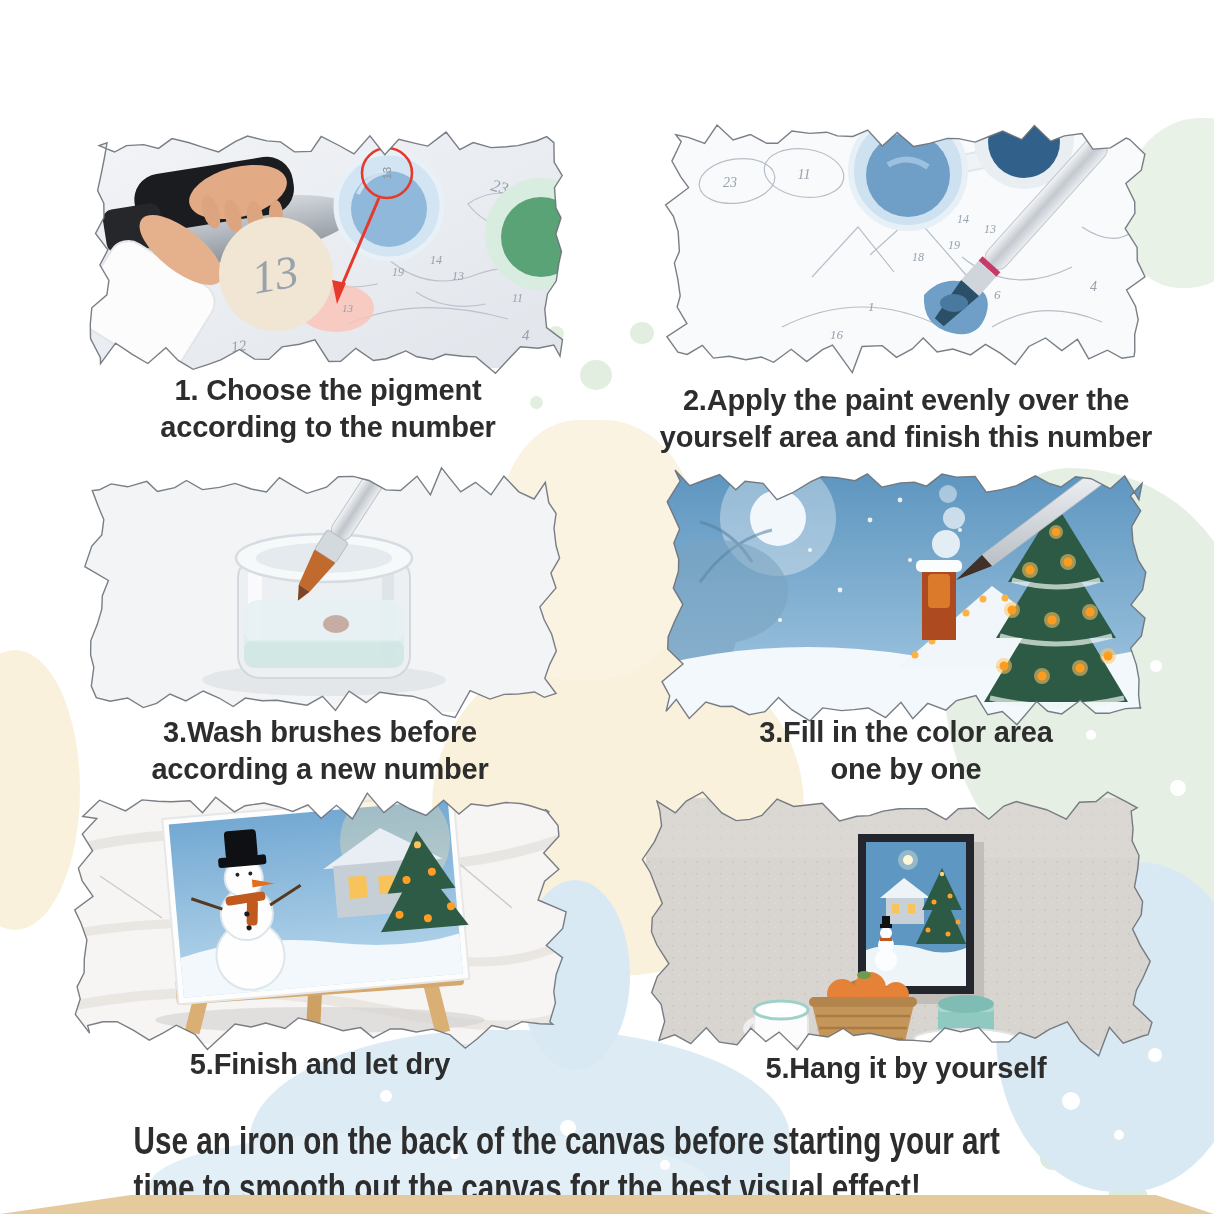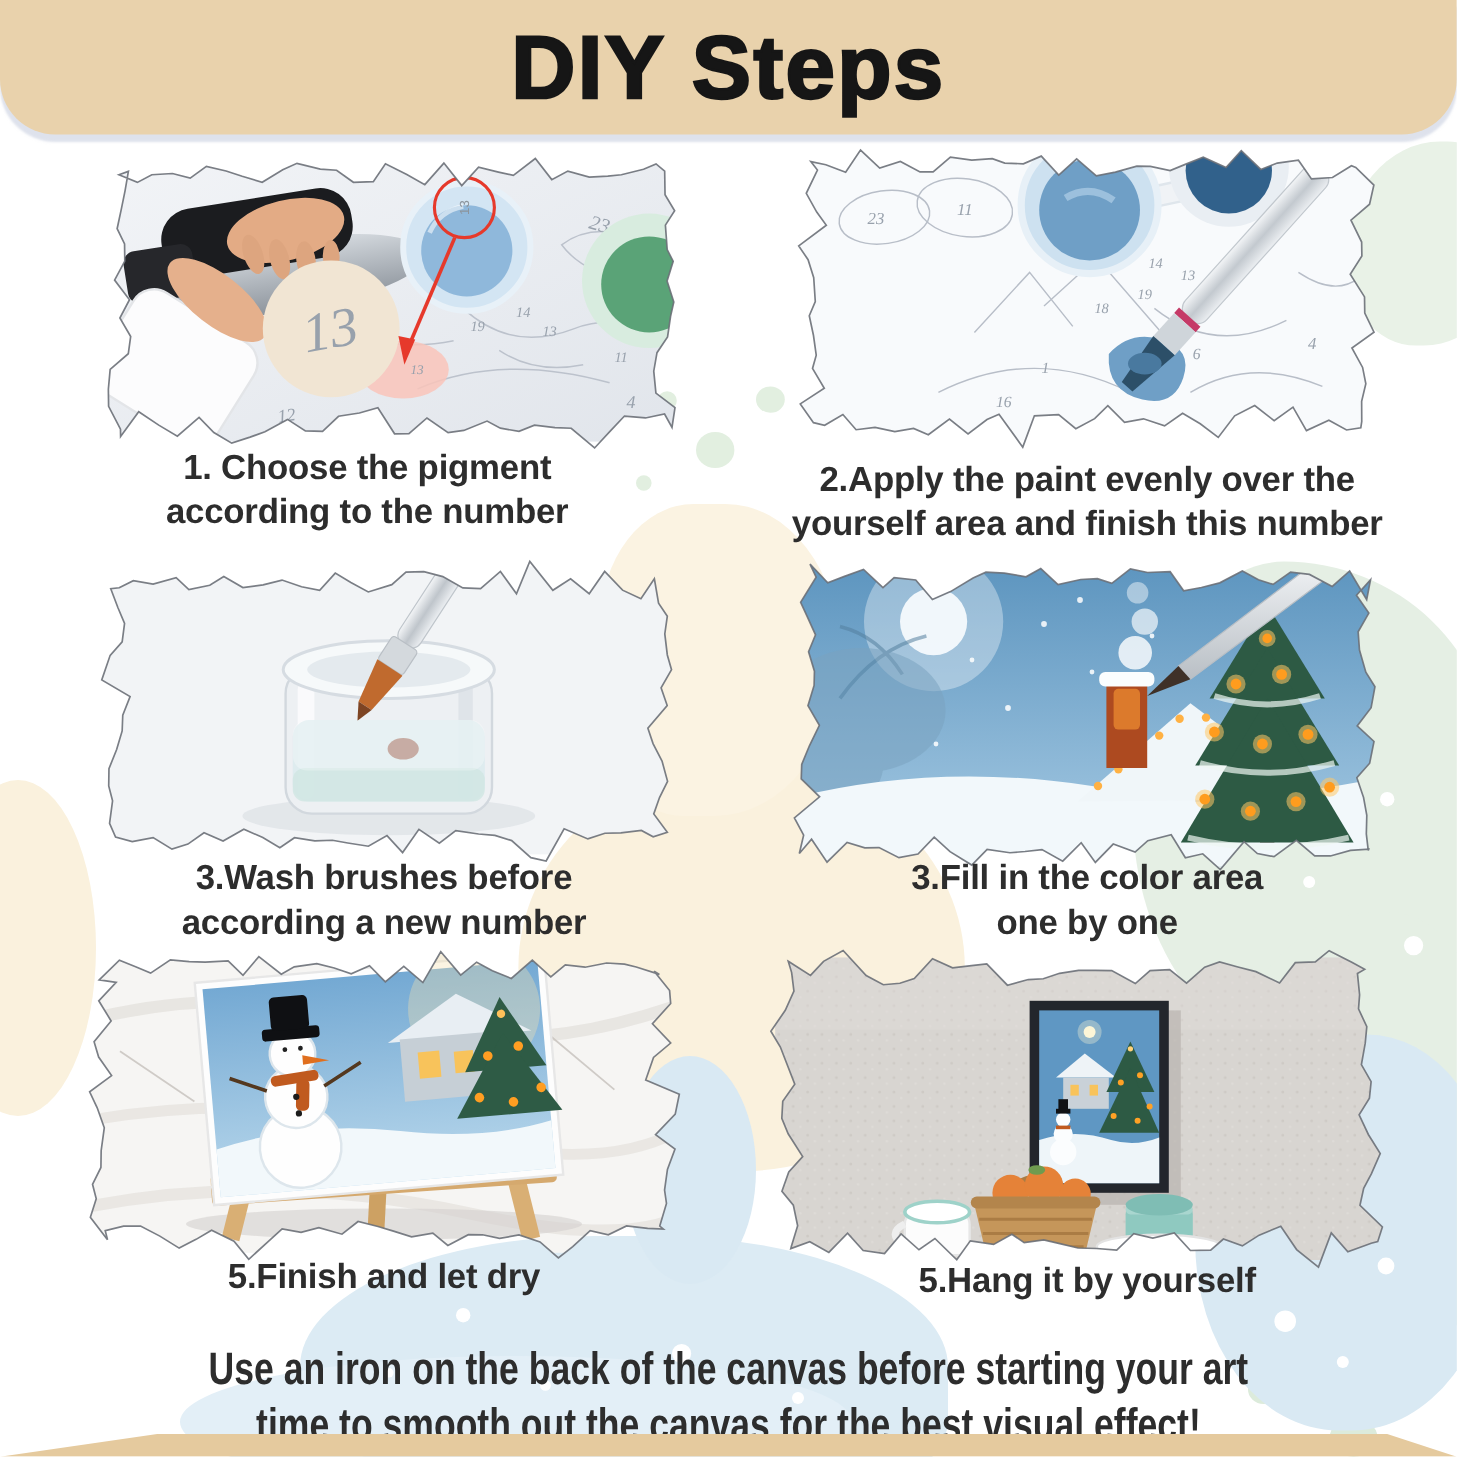--- a/index.html
+++ b/index.html
@@ -20,28 +20,28 @@
   .caption{position:absolute;z-index:2;text-align:center;font-weight:bold;font-size:29px;
            line-height:37px;color:#2d2d2d;letter-spacing:-.2px}
   .caption span{display:block}
   .caption span:empty{display:none}
   .p1{left:86px;top:132px}
   .p2{left:662px;top:127px}
   .p3{left:86px;top:472px}
   .p4{left:660px;top:470px}
   .p5{left:70px;top:796px}
   .p6{left:646px;top:798px}
-  .cap1{left:36px;top:372px;width:540px}
+  .cap1{left:58px;top:372px;width:540px}
   .cap2{left:616px;top:382px;width:580px}
   .cap3{left:50px;top:714px;width:540px}
   .cap4{left:616px;top:714px;width:580px}
   .cap5{left:50px;top:1046px;width:540px}
   .cap6{left:616px;top:1050px;width:580px}
   
-  .footer{position:absolute;left:0;top:1118px;width:1214px;text-align:center;z-index:3;
+  .footer{position:absolute;left:0;top:1118px;width:1214px;z-index:3;
           font-weight:bold;font-size:38px;line-height:47px;color:#2d2d2d}
   .footer .cond{display:block;transform:scaleX(.78);transform-origin:50% 50%}
   .bottom-bar{position:absolute;left:0;bottom:0;width:1214px;height:19px;background:#e5ca9e;
               clip-path:polygon(131px 0,1156px 0,1214px 100%,0 100%);z-index:5}
   svg text{user-select:none}
   .cnum{font-family:"Liberation Serif",serif;font-style:italic;fill:#98a1ac}
   .torn-edge{fill:none;stroke:#6b7078;stroke-width:1.4;opacity:.9}
 </style>
 </head>
 <body>
@@ -73,23 +73,20 @@
   <div class="dot" style="left:1148px;top:1048px;width:14px;height:14px"></div>
   <div class="dot" style="left:1062px;top:1092px;width:18px;height:18px"></div>
   <div class="dot" style="left:1114px;top:1130px;width:10px;height:10px"></div>
   <div class="dot" style="left:380px;top:1090px;width:12px;height:12px"></div>
   <div class="dot" style="left:450px;top:1150px;width:9px;height:9px"></div>
   <div class="dot" style="left:560px;top:1120px;width:16px;height:16px"></div>
   <div class="dot" style="left:660px;top:1160px;width:10px;height:10px"></div>
   <div class="dot" style="left:320px;top:1140px;width:8px;height:8px"></div>
   <div class="dot" style="left:545px;top:905px;width:11px;height:11px"></div>
 
-  <div class="header">
-    <div class="title">DIY Steps</div>
-  </div>
 
   <svg class="photo p1" width="480" height="236" viewBox="0 0 480 236">
     <defs>
       <clipPath id="c1">
           <path class="torn-shape" d="M13.1,13.6L28.5,20.0L40.5,13.6L57.7,12.6L72.5,16.4L86.0,6.6L102.4,10.5L115.8,14.9L132.5,19.9L149.6,9.4L161.5,4.1L180.9,8.9L194.5,9.9L208.5,19.9L225.1,19.4L235.2,4.5L253.0,13.5L268.0,21.9L283.9,3.9L298.8,22.7L312.8,7.4L329.4,11.4L341.8,14.1L360.1,0.1L373.8,17.7L387.2,10.6L405.1,15.6L420.5,14.7L431.8,13.6L450.3,9.0L460.7,4.6L467.9,10.6L468.2,30.3L476.2,43.6L468.5,55.6L470.0,76.0L475.0,85.8L469.9,102.1L475.5,119.6L472.8,131.7L470.3,148.8L461.5,161.9L458.8,177.3L460.6,195.6L476.5,207.6L474.0,224.2L467.8,213.0L451.9,216.3L434.4,214.7L422.7,227.1L409.5,241.3L390.0,224.9L376.5,224.3L359.4,222.3L346.5,227.5L331.0,224.8L319.9,218.9L300.5,226.7L287.4,228.5L269.8,216.3L254.8,229.3L242.8,229.5L228.9,207.8L213.5,212.2L196.1,214.9L182.8,227.4L168.5,227.1L153.6,217.5L134.8,227.8L122.4,232.3L107.1,237.3L92.2,228.4L79.9,215.8L61.8,231.5L46.3,222.3L29.6,211.1L14.5,231.7L14.4,225.6L4.5,206.6L4.3,192.3L5.8,175.8L20.9,162.8L22.9,148.4L13.9,133.0L21.9,117.8L9.5,101.4L18.0,85.6L17.8,71.3L11.6,58.6L15.1,42.3L18.2,27.0L21.0,10.8Z"></path>
         </clipPath>
       <linearGradient id="g1paper" x1="0" y1="0" x2="1" y2="1">
           <stop offset="0" stop-color="#f2f4f7"></stop>
           <stop offset="1" stop-color="#e1e5eb"></stop>
         </linearGradient>

